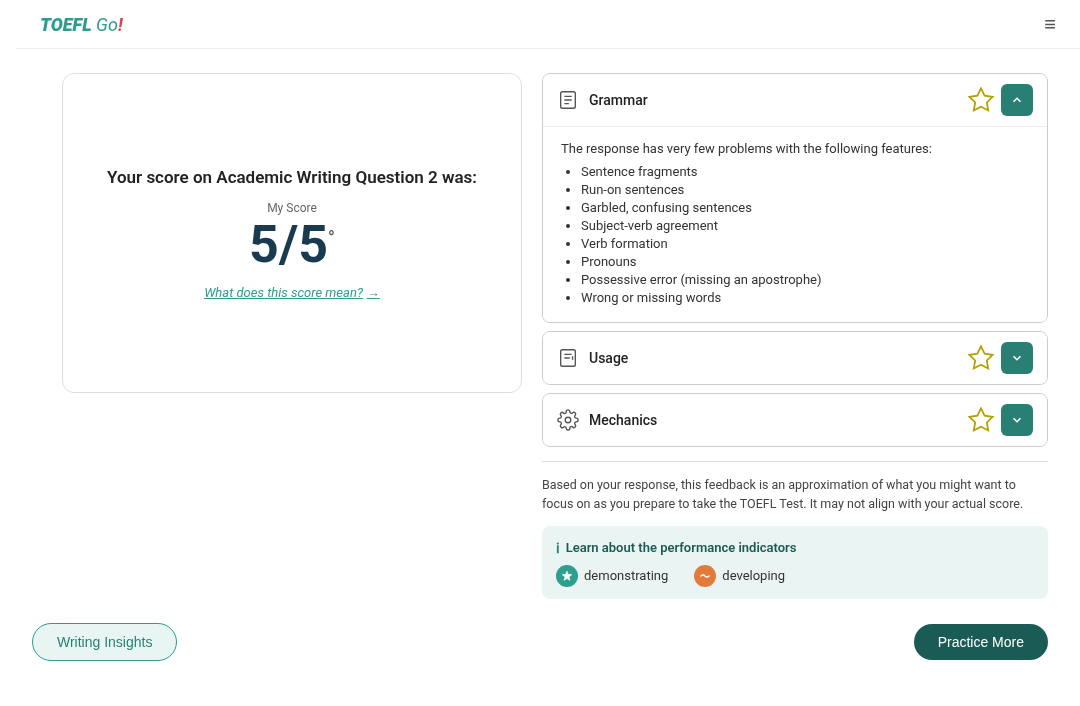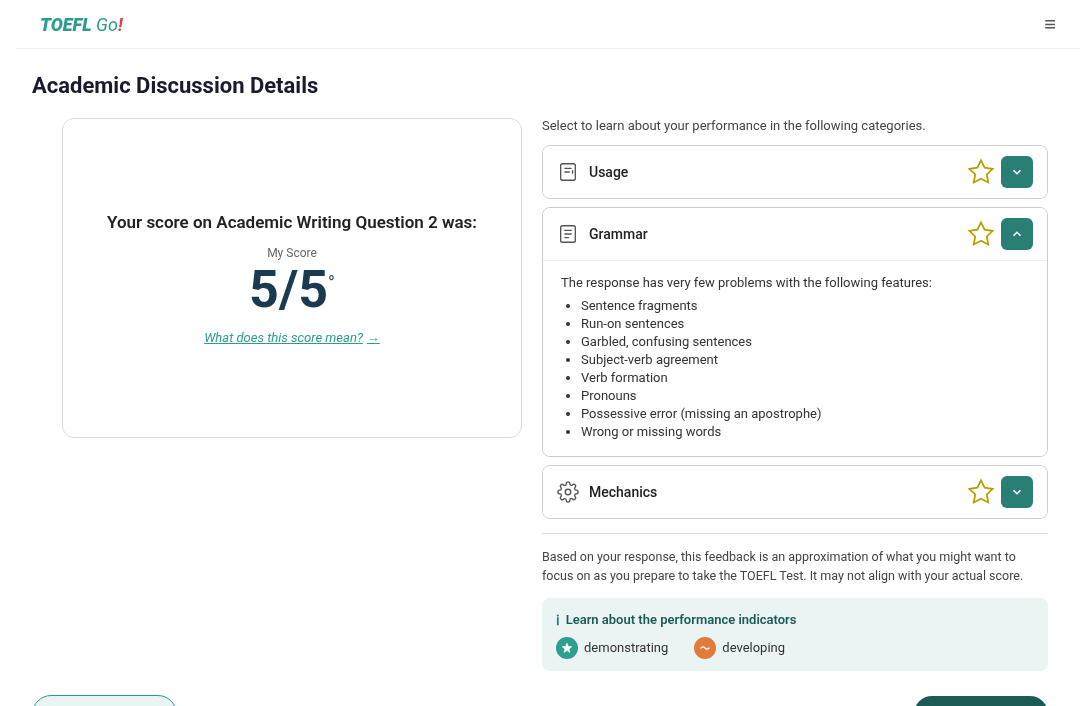--- a/index.html
+++ b/index.html
@@ -263,62 +263,36 @@
 
 <header>
   <div class="logo">
     <span style="font-style:italic;color:#2a9d8f;">TOEFL</span>
     <span style="font-style:italic; color:#2a9d8f; font-weight:400;"> Go</span><span style="color:#e63946;font-style:italic;font-weight:700;">!</span>
   </div>
   <div class="hamburger">≡</div>
 </header>
 
 <div class="main-content">
-  <h1 class="page-title">Academic Discussion Details</h1>
 
   <div class="two-col">
 
     <div class="left-card">
       <p class="score-heading">Your score on Academic Writing Question 2 was:</p>
       <p class="my-score-label">My Score</p>
       <div class="score-value">
         <span>5</span><span>/5</span><sup>°</sup>
       </div>
       <div class="score-link">
         <span>What does this score mean?</span>
         <span>→</span>
       </div>
     </div>
 
     <div class="right-panel">
-      <p class="panel-header-text">Select to learn about your performance in the following categories.</p>
-
-      <div class="category-row">
-        <div class="category-header">
-          <div class="category-header-left">
-            <svg class="cat-icon" viewBox="0 0 24 24" fill="none" stroke="currentColor" stroke-width="1.5">
-              <rect x="4" y="3" width="16" height="18" rx="2" stroke="#555"></rect>
-              <line x1="8" y1="8" x2="16" y2="8" stroke="#555"></line>
-              <line x1="8" y1="12" x2="14" y2="12" stroke="#555"></line>
-              <line x1="17" y1="10" x2="17" y2="14" stroke="#555"></line>
-            </svg>
-            <span class="cat-label">Usage</span>
-          </div>
-          <div class="category-header-right">
-            <svg class="star-icon" viewBox="0 0 24 24" fill="none" stroke="#b5a000" stroke-width="1.5">
-              <polygon points="12,2 15.09,8.26 22,9.27 17,14.14 18.18,21.02 12,17.77 5.82,21.02 7,14.14 2,9.27 8.91,8.26"></polygon>
-            </svg>
-            <button class="chevron-btn">
-              <svg width="14" height="14" viewBox="0 0 24 24" fill="none" stroke="white" stroke-width="2.5">
-                <polyline points="6,9 12,15 18,9"></polyline>
-              </svg>
-            </button>
-          </div>
-        </div>
-      </div>
 
       <div class="category-row">
         <div class="category-header">
           <div class="category-header-left">
             <svg class="cat-icon" viewBox="0 0 24 24" fill="none" stroke="currentColor" stroke-width="1.5">
               <rect x="4" y="3" width="16" height="18" rx="2" stroke="#555"></rect>
               <line x1="8" y1="8" x2="16" y2="8" stroke="#555"></line>
               <line x1="8" y1="12" x2="16" y2="12" stroke="#555"></line>
               <line x1="8" y1="16" x2="13" y2="16" stroke="#555"></line>
             </svg>
@@ -347,20 +321,44 @@
             <li>Possessive error (missing an apostrophe)</li>
             <li>Wrong or missing words</li>
           </ul>
         </div>
       </div>
 
       <div class="category-row">
         <div class="category-header">
           <div class="category-header-left">
             <svg class="cat-icon" viewBox="0 0 24 24" fill="none" stroke="currentColor" stroke-width="1.5">
+              <rect x="4" y="3" width="16" height="18" rx="2" stroke="#555"></rect>
+              <line x1="8" y1="8" x2="16" y2="8" stroke="#555"></line>
+              <line x1="8" y1="12" x2="14" y2="12" stroke="#555"></line>
+              <line x1="17" y1="10" x2="17" y2="14" stroke="#555"></line>
+            </svg>
+            <span class="cat-label">Usage</span>
+          </div>
+          <div class="category-header-right">
+            <svg class="star-icon" viewBox="0 0 24 24" fill="none" stroke="#b5a000" stroke-width="1.5">
+              <polygon points="12,2 15.09,8.26 22,9.27 17,14.14 18.18,21.02 12,17.77 5.82,21.02 7,14.14 2,9.27 8.91,8.26"></polygon>
+            </svg>
+            <button class="chevron-btn">
+              <svg width="14" height="14" viewBox="0 0 24 24" fill="none" stroke="white" stroke-width="2.5">
+                <polyline points="6,9 12,15 18,9"></polyline>
+              </svg>
+            </button>
+          </div>
+        </div>
+      </div>
+
+      <div class="category-row">
+        <div class="category-header">
+          <div class="category-header-left">
+            <svg class="cat-icon" viewBox="0 0 24 24" fill="none" stroke="currentColor" stroke-width="1.5">
               <circle cx="12" cy="12" r="3"></circle>
               <path d="M19.4 15a1.65 1.65 0 0 0 .33 1.82l.06.06a2 2 0 0 1-2.83 2.83l-.06-.06a1.65 1.65 0 0 0-1.82-.33 1.65 1.65 0 0 0-1 1.51V21a2 2 0 0 1-4 0v-.09A1.65 1.65 0 0 0 9 19.4a1.65 1.65 0 0 0-1.82.33l-.06.06a2 2 0 0 1-2.83-2.83l.06-.06A1.65 1.65 0 0 0 4.68 15a1.65 1.65 0 0 0-1.51-1H3a2 2 0 0 1 0-4h.09A1.65 1.65 0 0 0 4.6 9a1.65 1.65 0 0 0-.33-1.82l-.06-.06a2 2 0 0 1 2.83-2.83l.06.06A1.65 1.65 0 0 0 9 4.68a1.65 1.65 0 0 0 1-1.51V3a2 2 0 0 1 4 0v.09a1.65 1.65 0 0 0 1 1.51 1.65 1.65 0 0 0 1.82-.33l.06-.06a2 2 0 0 1 2.83 2.83l-.06.06A1.65 1.65 0 0 0 19.4 9a1.65 1.65 0 0 0 1.51 1H21a2 2 0 0 1 0 4h-.09a1.65 1.65 0 0 0-1.51 1z"></path>
             </svg>
             <span class="cat-label">Mechanics</span>
           </div>
           <div class="category-header-right">
             <svg class="star-icon" viewBox="0 0 24 24" fill="none" stroke="#b5a000" stroke-width="1.5">
               <polygon points="12,2 15.09,8.26 22,9.27 17,14.14 18.18,21.02 12,17.77 5.82,21.02 7,14.14 2,9.27 8.91,8.26"></polygon>
             </svg>
             <button class="chevron-btn">

